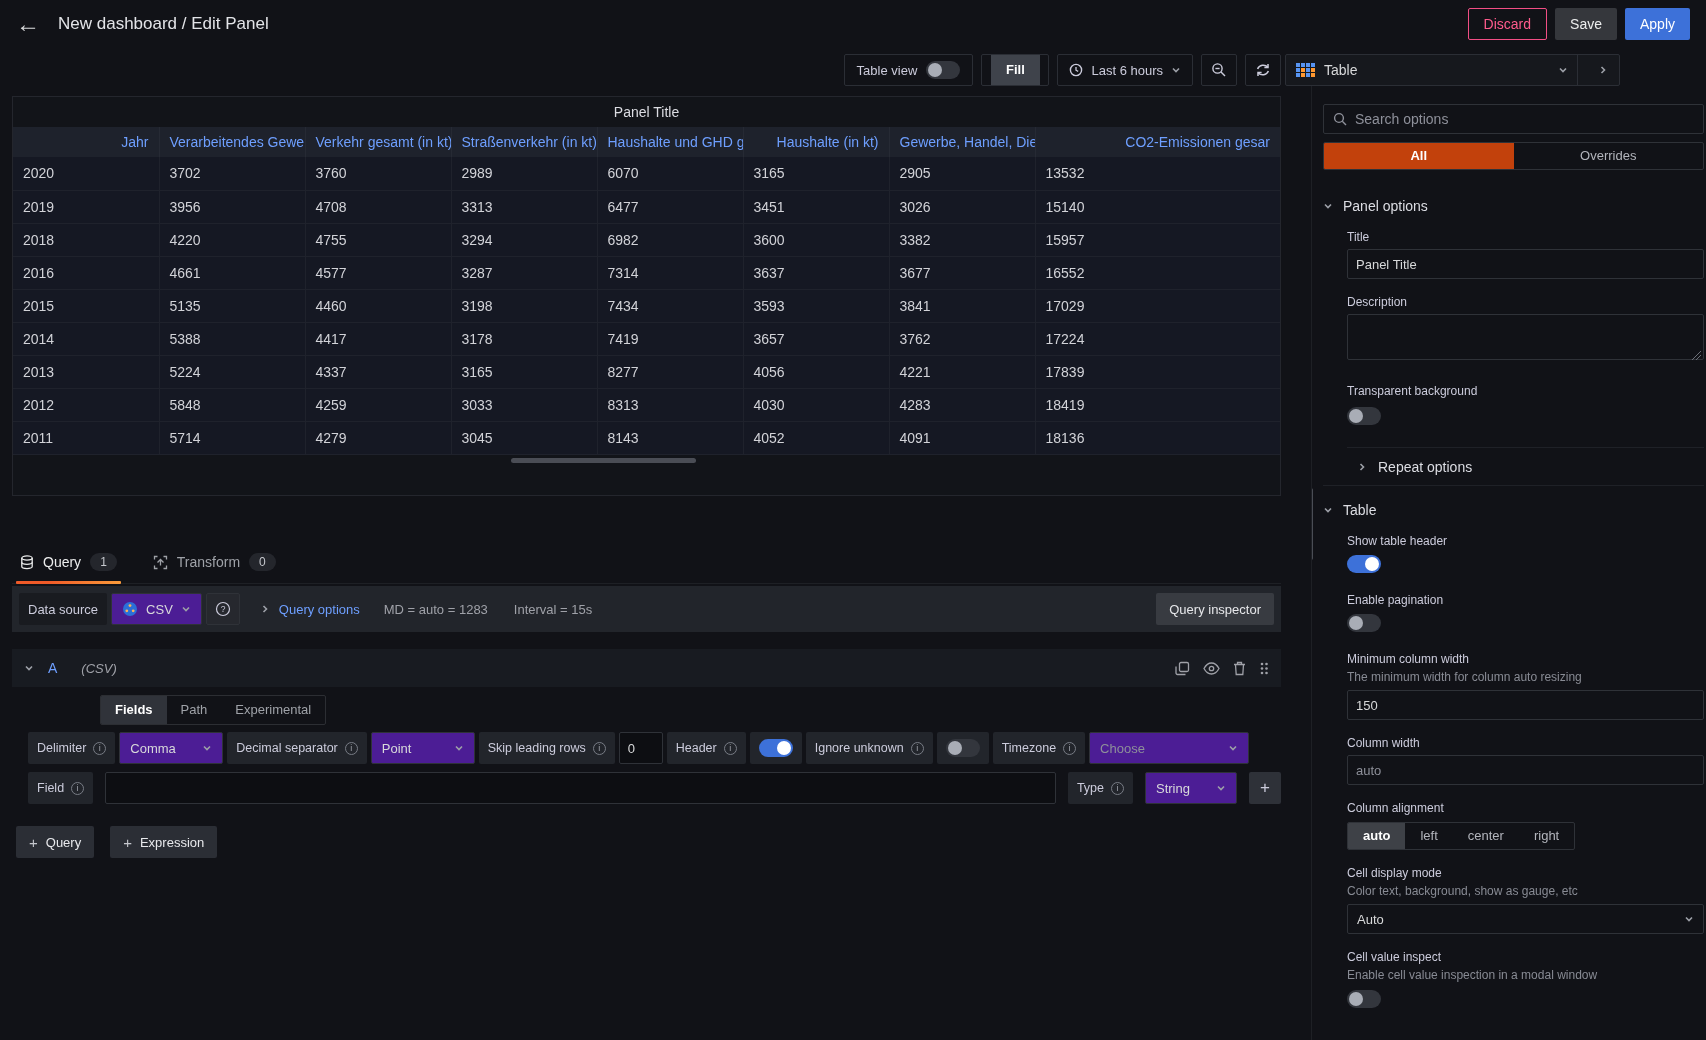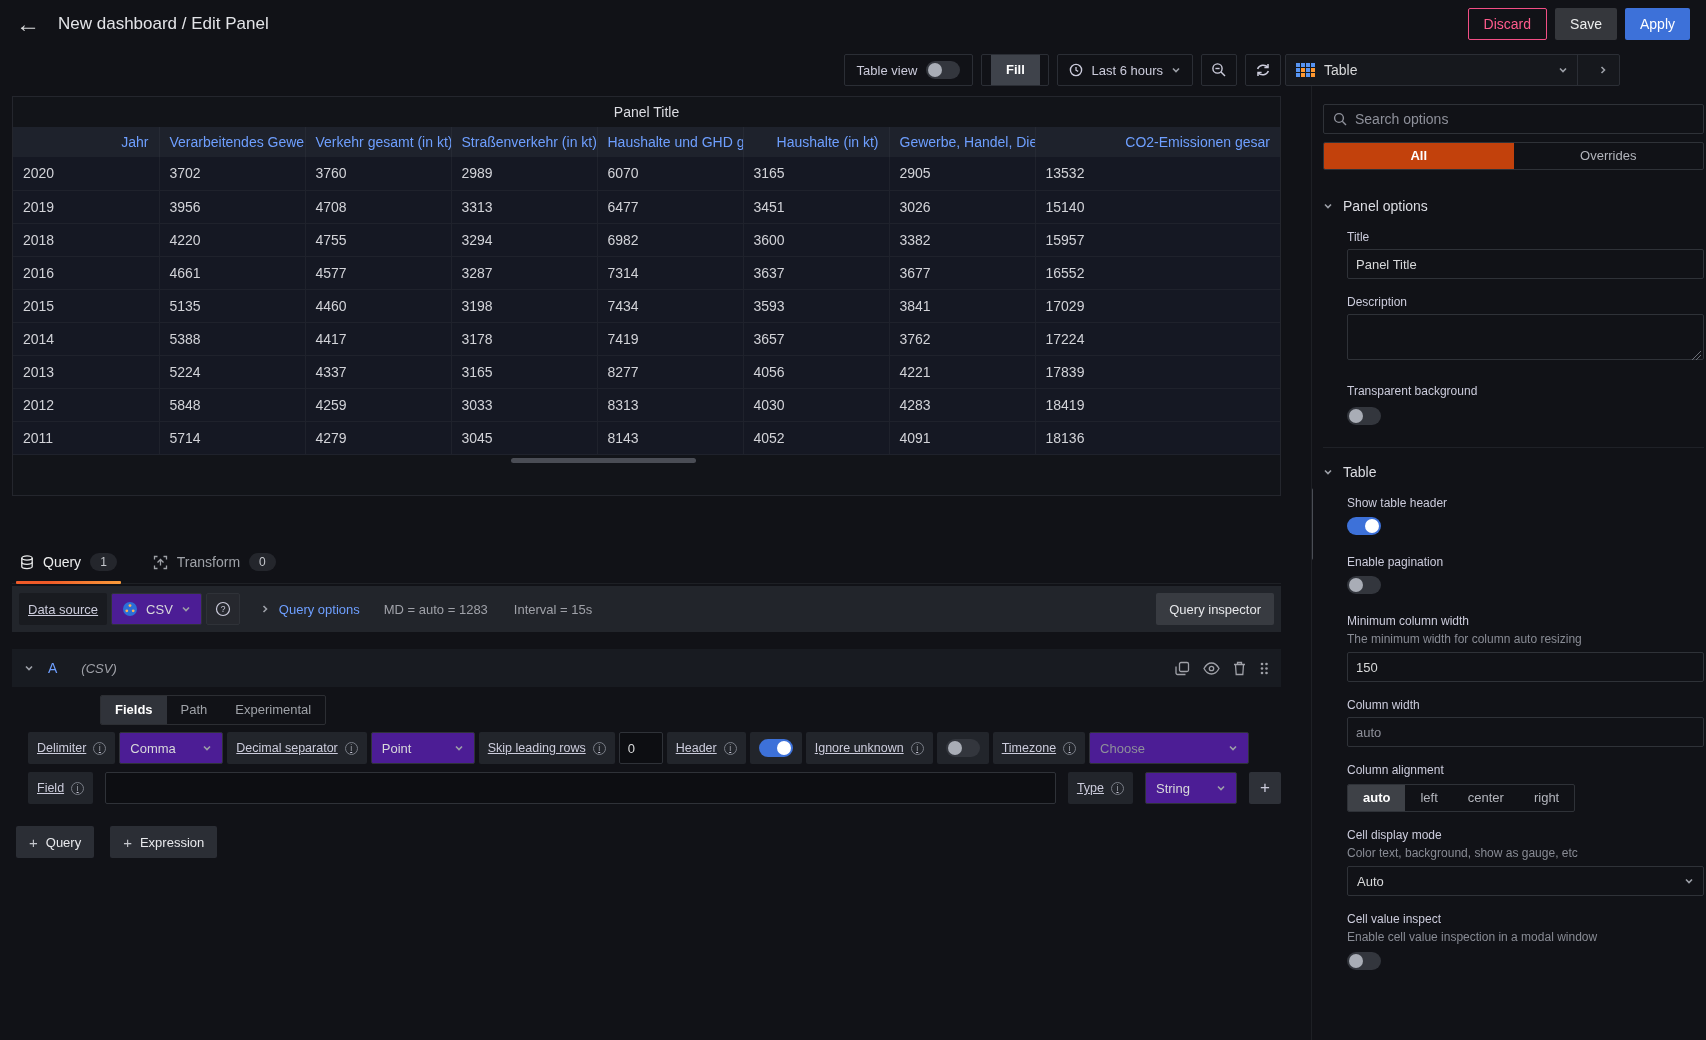--- a/index.html
+++ b/index.html
@@ -50,21 +50,21 @@
 
   
   .qtabs { margin:48px 4px 0 0; display:flex; gap:28px; border-bottom:1px solid #1e2025; padding:0 4px; }
   .qtab { display:flex; align-items:center; gap:9px; padding:9px 4px 12px; position:relative; cursor:pointer; font-size:14px; color:#9fa2a8; }
   .qtab.active { color:#eceded; font-weight:500; }
   .qtab.active::after { content:""; position:absolute; left:0; right:0; bottom:-1px; height:3px; border-radius:1px; background:linear-gradient(90deg,#f05a28 30%,#fb9a3a 99%); }
   .badge { background:#24262c; color:#c5c7cd; font-size:12px; border-radius:10px; padding:2px 10px; font-weight:400; }
 
   
   .ds-row { margin:2px 4px 0 0; height:46px; background:#22252b; display:flex; align-items:center; padding:0 7px; gap:4px; }
-  .chip { background:#22252b; border-radius:2px; height:32px; display:flex; align-items:center; gap:7px; padding:0 9px; font-size:13px; font-weight:500; color:#ccccdc; white-space:nowrap;text-decoration:underline; }
+  .chip { background:#22252b; border-radius:2px; height:32px; display:flex; align-items:center; gap:7px; padding:0 9px; font-size:13px; font-weight:500; color:#ccccdc; white-space:nowrap; }
   .ds-row .chip.lbl { background:#191b20; }
   .dd { background:#4c1d95; border:1px solid #2f3238; border-radius:2px; height:32px; display:flex; align-items:center; gap:8px; padding:0 10px; font-size:13px; color:#d8d9da; cursor:pointer; }
   .helpb { width:34px; height:32px; border:1px solid #2f3238; background:#26282e; border-radius:2px; display:flex; align-items:center; justify-content:center; cursor:pointer; }
   .qopts { display:flex; align-items:center; gap:9px; margin-left:16px; color:#6e9fff; font-size:13px; font-weight:500; cursor:pointer; }
   .ds-meta { display:flex; gap:26px; margin-left:20px; font-size:13px; color:#9fa1a8; }
   .qinspector { margin-left:auto; background:#383b41; color:#e6e7ea; border:none; height:32px; padding:0 13px; border-radius:2px; font-family:inherit; font-size:13px; font-weight:500; cursor:pointer; }
 
   
   .qcard { margin:17px 4px 0 0; }
   .qa-head { height:38px; background:#181b21; display:flex; align-items:center; gap:14px; padding:0 12px; }
@@ -528,20 +528,26 @@
           <input class="sb-input" value="Panel Title" style="">
           <div class="sb-label">Description</div>
           <div class="ta-wrap">
             <textarea class="sb-textarea" style=""></textarea>
             <span class="ta-handle"></span>
           </div>
           <div class="sb-label" style="margin-top:20px">Transparent background</div>
           <span class="toggle" style="display:inline-block;margin-top:4px"><span class="knob"></span></span>
 
           <div class="rows-group">
+            <div class="collapse-row">
+              <svg class="ic" width="10" height="10" viewBox="0 0 10 10">
+                  <path d="M3.5 2 6.5 5 3.5 8" fill="none" stroke="#9da0a8" stroke-width="1.6"></path>
+                </svg>
+              <span>Repeat options</span>
+            </div>
           </div>
         </div>
 
         <div class="sec-hdr bordered">
           <svg class="ic" width="10" height="10" viewBox="0 0 10 10">
               <path d="M2 3.5 5 6.5 8 3.5" fill="none" stroke="#9da0a8" stroke-width="1.6"></path>
             </svg>
           <span>Table</span>
         </div>
         <div class="sec-body">

